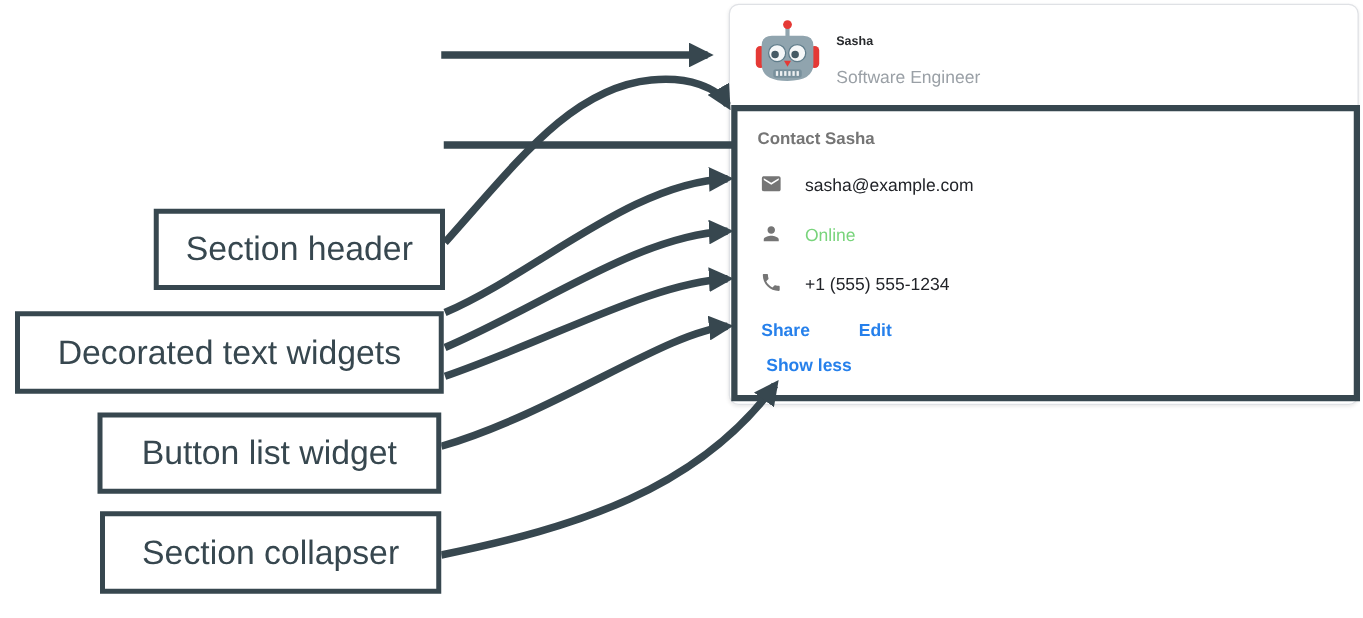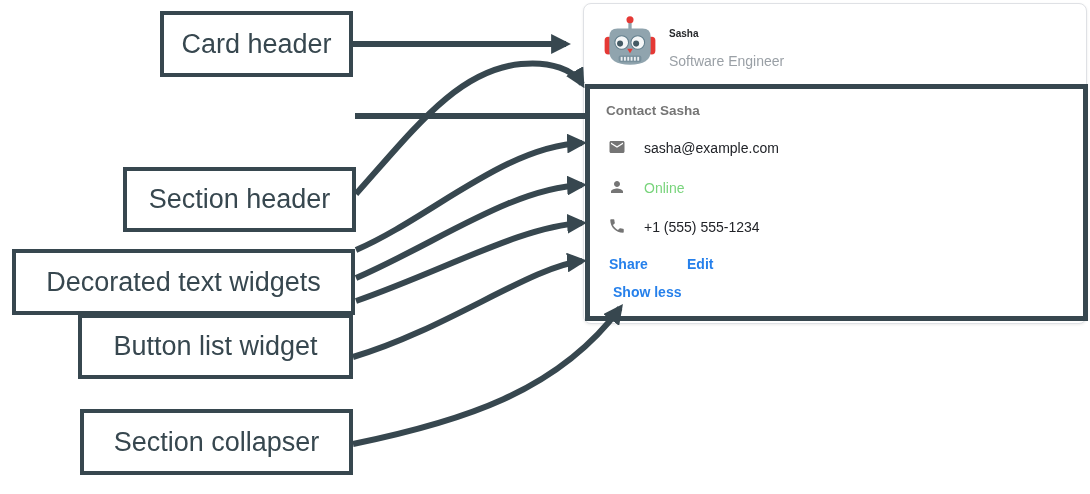--- a/index.html
+++ b/index.html
@@ -177,19 +177,18 @@
       <path d="M 355 116 H 588"></path>
       <path d="M 356 194 C 415 128, 458 70, 521 64 C 551 61, 574 70, 582 84" marker-end="url(#ah)"></path>
       <path d="M 356 250 C 430 218, 505 146, 582 143" marker-end="url(#ah)"></path>
       <path d="M 356 278 C 435 244, 512 188, 582 185" marker-end="url(#ah)"></path>
       <path d="M 356 301 C 445 270, 522 226, 582 223" marker-end="url(#ah)"></path>
       <path d="M 353 357 C 445 330, 532 266, 582 261" marker-end="url(#ah)"></path>
       <path d="M 353 444 C 460 422, 558 392, 620 308" marker-end="url(#ah)"></path>
     </g>
   </svg>
 
-  <div class="label-box" style="left:160px; top:11px;  width:193px; height:66px;">Card header</div>
   <div class="label-box" style="left:123px; top:167px; width:233px; height:65px;">Section header</div>
   <div class="label-box" style="left:12px;  top:249px; width:343px; height:66px;">Decorated text widgets</div>
-  <div class="label-box" style="left:78px;  top:314px; width:275px; height:65px;">Button list widget</div>
+  <div class="label-box" style="left:78px;  top:330px; width:275px; height:65px;">Button list widget</div>
   <div class="label-box" style="left:80px;  top:409px; width:273px; height:66px;">Section collapser</div>
 
 </div>
 
 </body></html>

